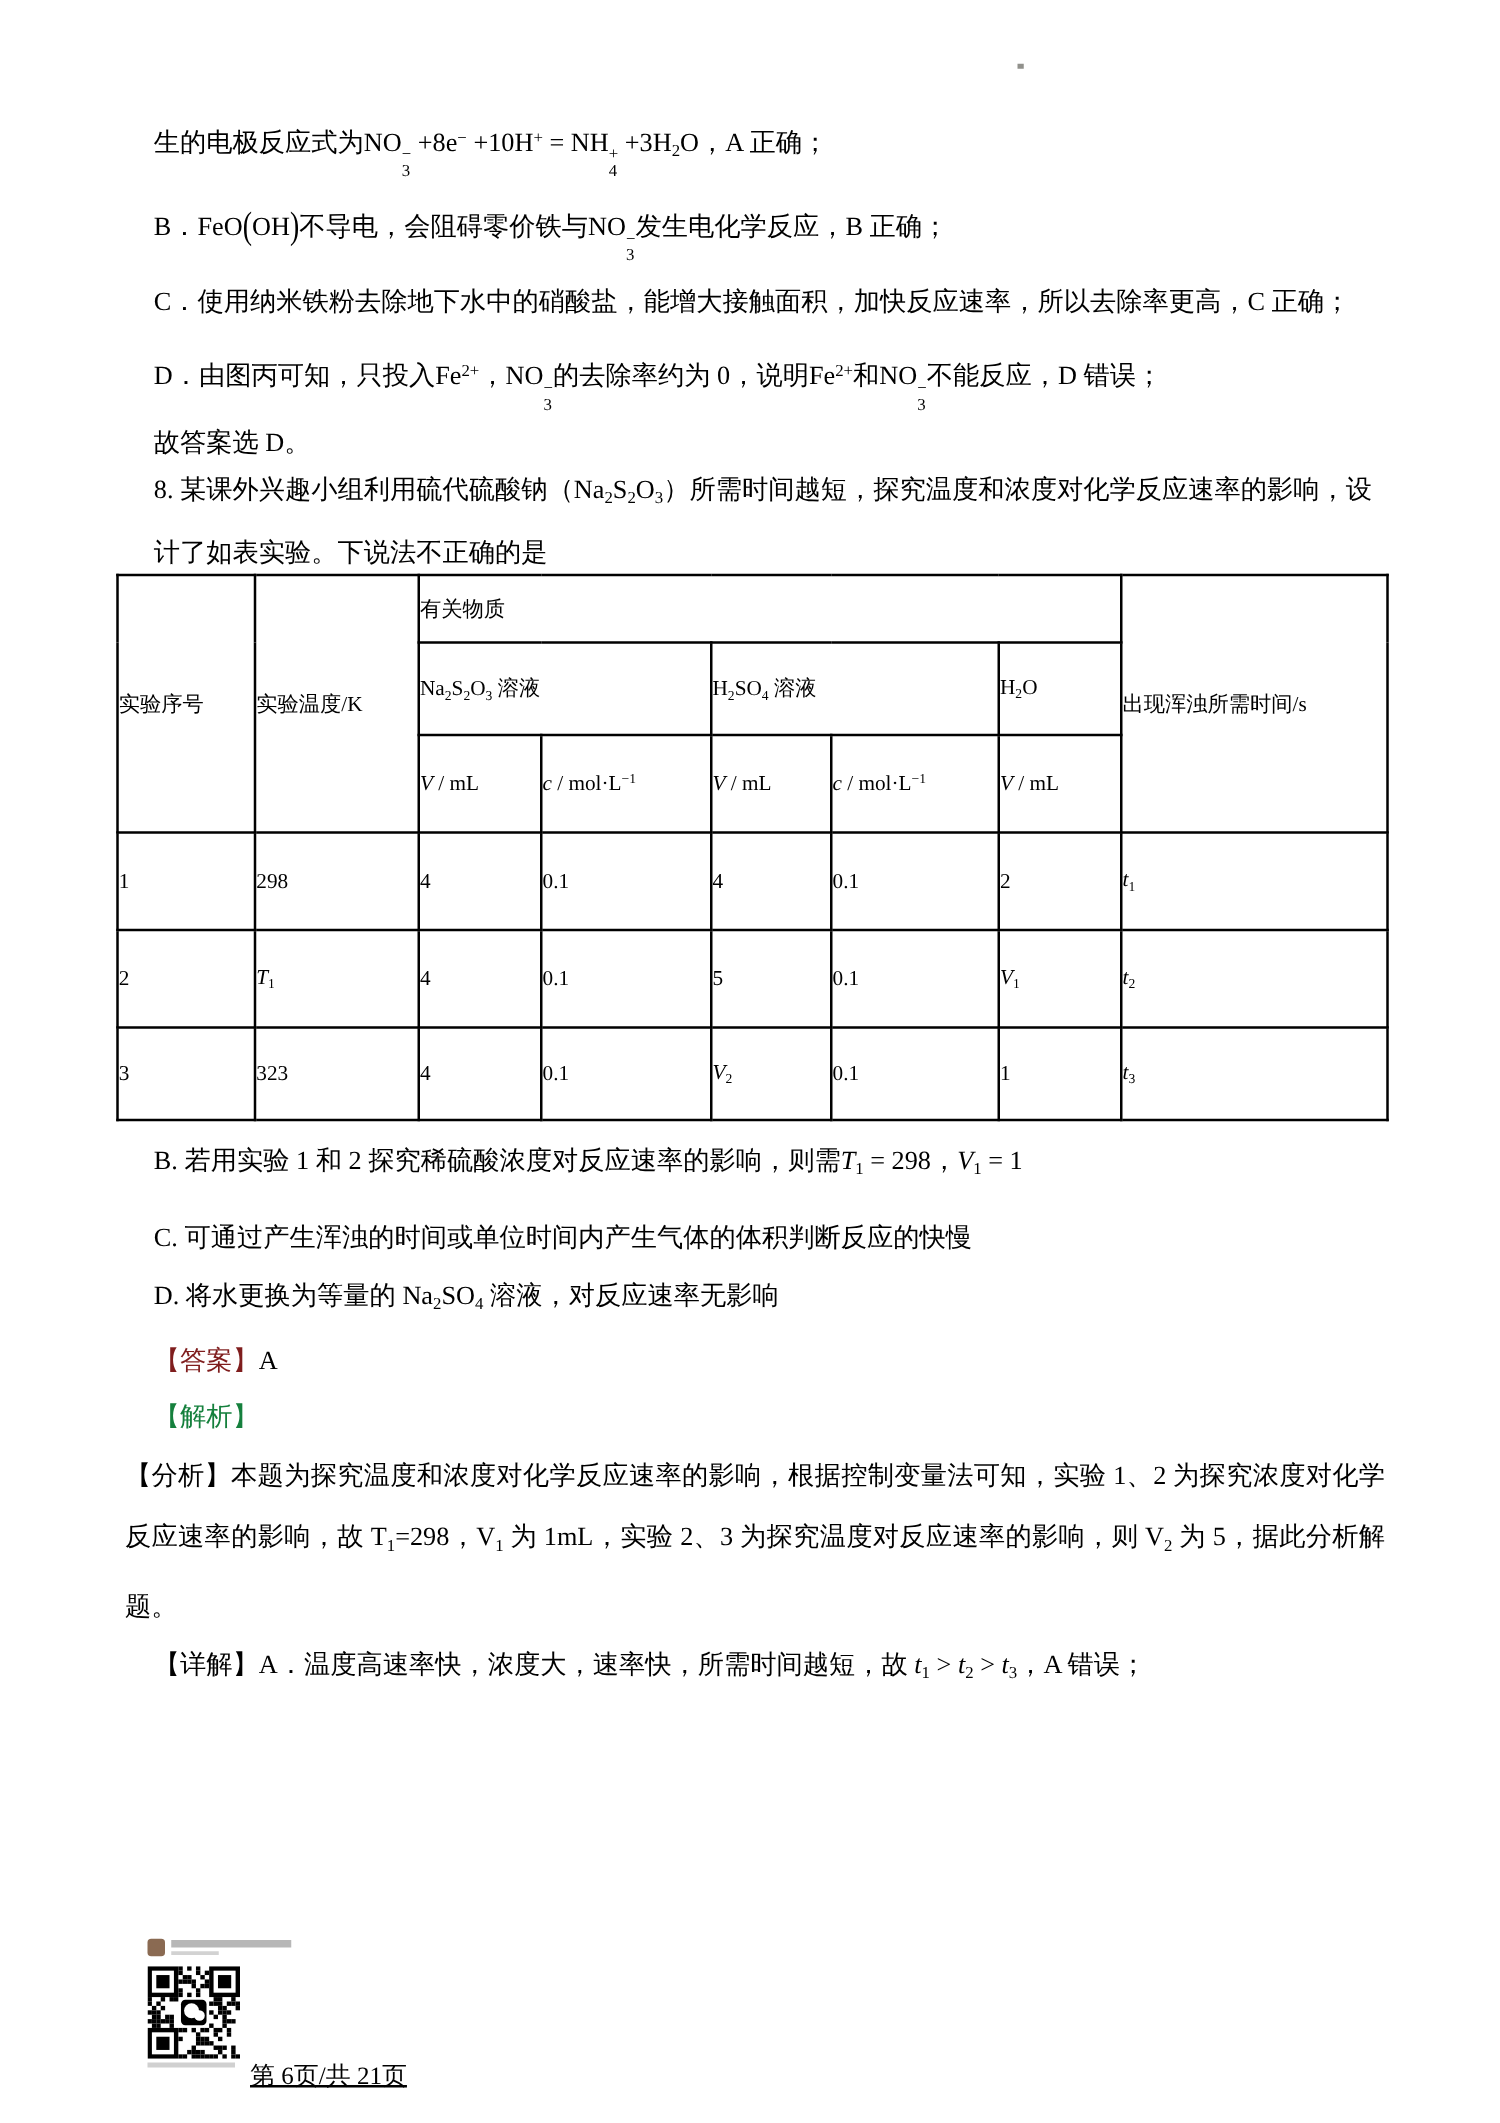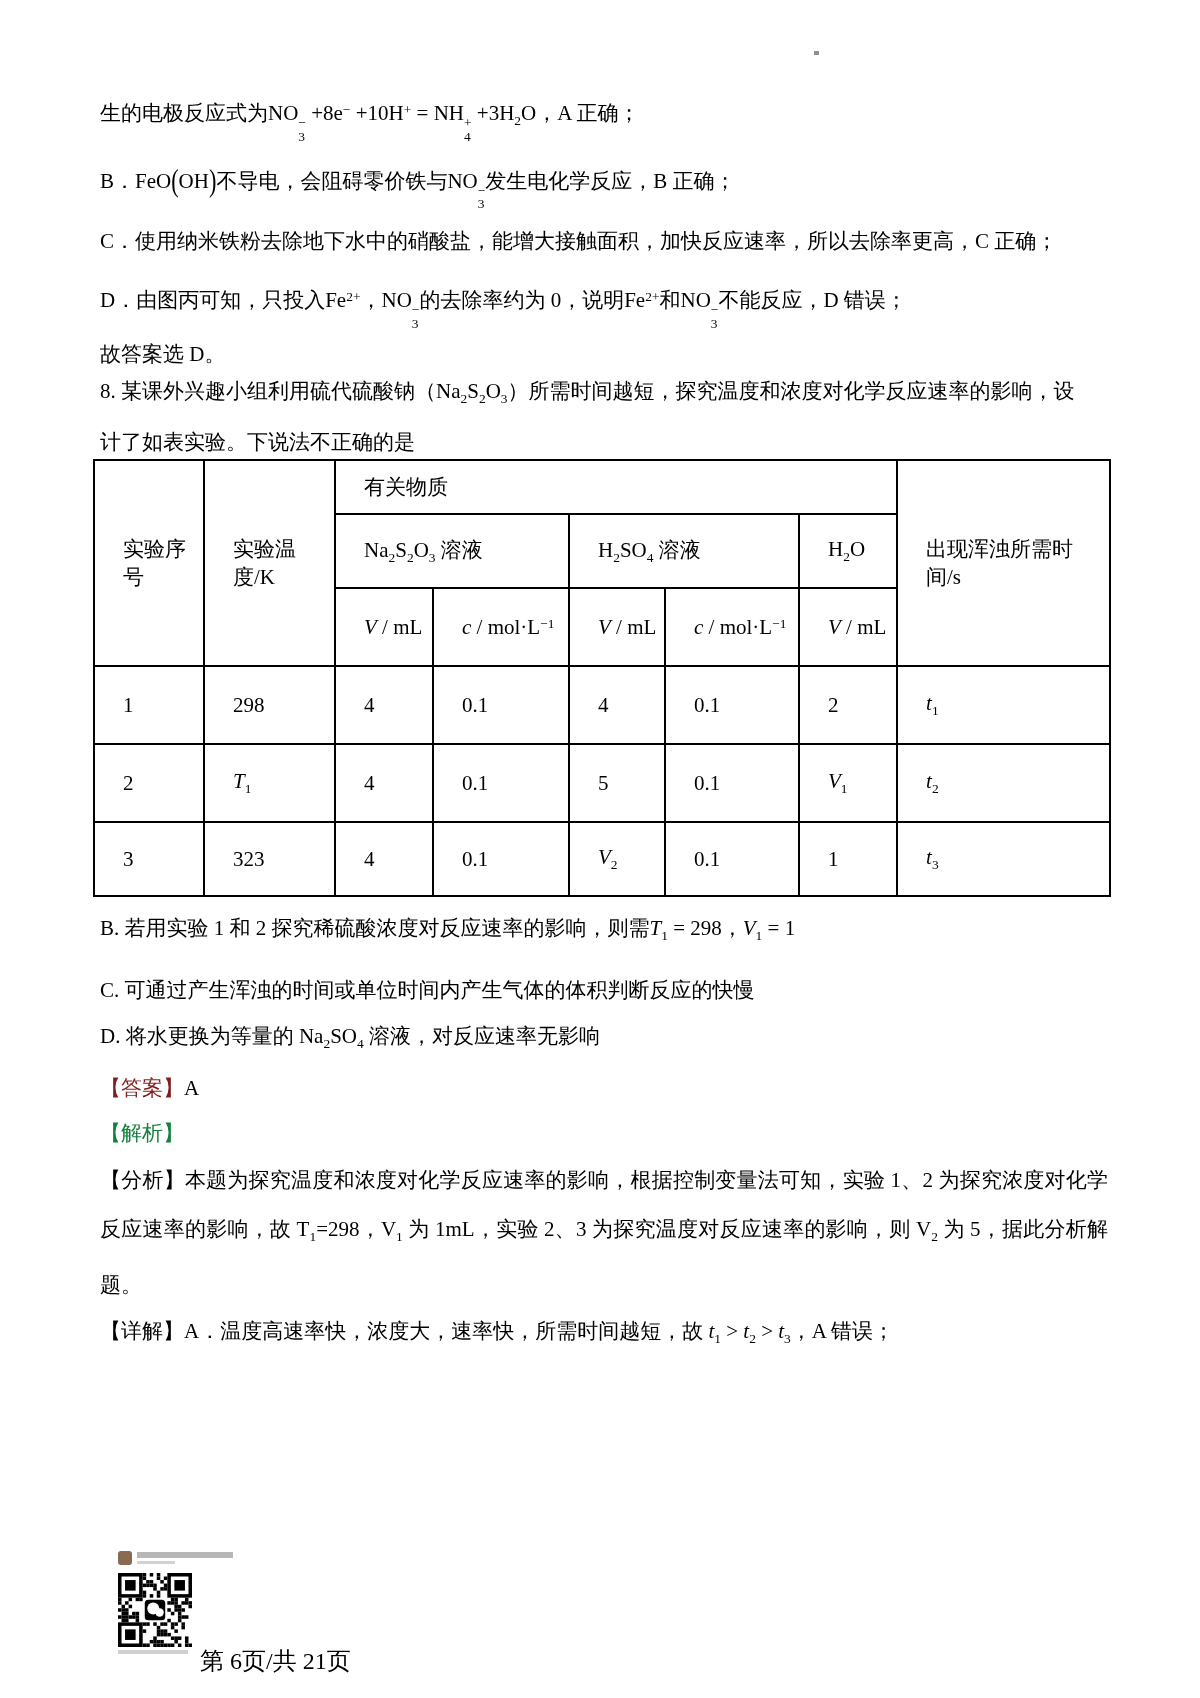--- a/index.html
+++ b/index.html
@@ -7,36 +7,36 @@
     position:relative;
     width:1200px;
     height:1698px;
     background:#ffffff;
     overflow:hidden;
     font-family:"Liberation Serif","DejaVu Serif",serif;
     color:#000;
   }
   .doc{position:absolute;left:100px;right:92px;top:0;}
   p{margin:0;font-size:21px;}
-  .nowrap{white-space:nowrap;}
+  .nowrap{white-space:nowrap;margin-left:23px;}
   .lh60{line-height:60px;}
   .lh52{line-height:52px;}
   .lh46{line-height:46px;}
   .lh44{line-height:44px;}
   .topblock{margin-top:80px;}
   .q8block{margin-top:-8px;}
   
   .gi{font-style:italic;}
   .gsub{font-size:0.64em;vertical-align:-0.34em;}
   .gsup{font-size:0.64em;vertical-align:0.48em;}
   .gstk{display:inline-flex;flex-direction:column;font-size:0.64em;line-height:1.02;vertical-align:-0.5em;text-align:left;}
   .gbp .bp{display:inline-block;transform:scaleY(1.38);font-size:1.06em;}
   
   table{border-collapse:collapse;table-layout:fixed;width:1016px;margin-left:-7px;margin-top:-5px;}
-  td{border:2px solid #000;padding:0 4px 0 28px;font-size:21px;vertical-align:middle;overflow:hidden;}
+  td{border:2px solid #000;padding:0 4px 0 0;font-size:17px;vertical-align:middle;overflow:hidden;}
   tr.hr1 td{height:52px;}
   tr.hr2 td{height:72px;}
   tr.hr3 td{height:76px;}
   tr.dr td{height:76px;}
   tr.dr3 td{height:72px;}
   
   .opt-a{margin-top:45px;line-height:52px;}
   .opt-b{line-height:62px;}
   .opt-c{line-height:46px;}
   .opt-d{line-height:46px;}
@@ -47,21 +47,21 @@
   
   .dot{position:absolute;left:814px;top:51px;width:5px;height:4px;background:#91918c;}
   .qr-wrap{position:absolute;left:118px;top:1549px;width:170px;}
   .qr-head{display:flex;align-items:center;height:17px;}
   .qr-avatar{width:14px;height:14px;background:#8a6a52;border-radius:3px;flex:0 0 auto;}
   .qr-head-lines{margin-left:5px;}
   .bar1{width:96px;height:6px;background:#b7b7b7;}
   .bar2{width:38px;height:3px;background:#d2d2d2;margin-top:3px;}
   .qr-box{margin-top:7px;width:74px;height:74px;}
   .qr-foot-bar{width:70px;height:4px;background:#d0d0d0;margin-top:3px;}
-  .page-num{position:absolute;left:200px;top:1646px;font-size:24px;line-height:30px;}
+  .page-num{position:absolute;left:200px;top:1646px;font-size:20px;line-height:30px;text-decoration:underline;}
 </style>
 </head>
 <body>
 
 <div class="page">
   <div class="dot"></div>
 
   <div class="doc">
 
     <div class="topblock">

